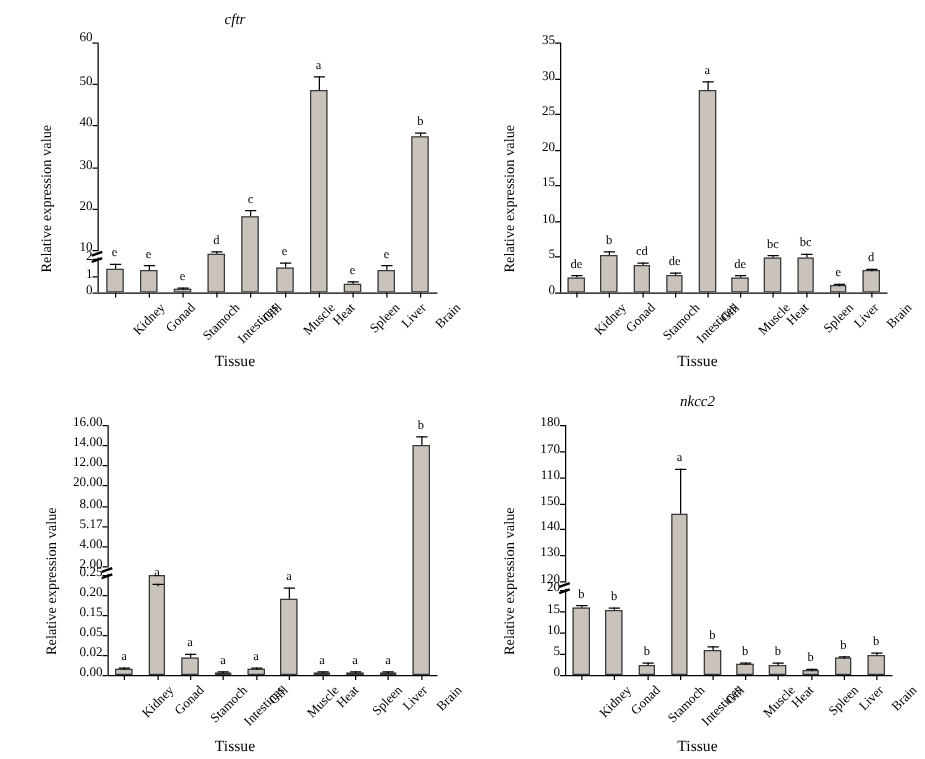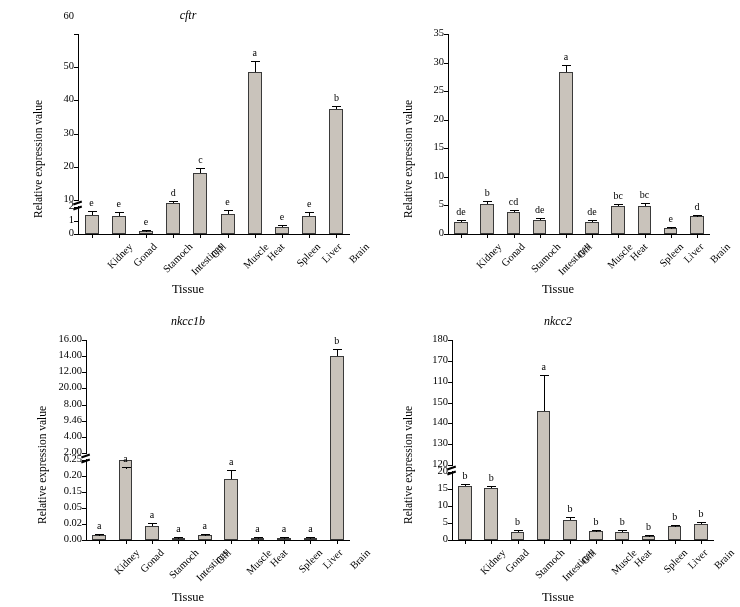--- a/index.html
+++ b/index.html
@@ -98,21 +98,21 @@
       <div class="ticklabel" style="left: 24px; top: 187px; width: 42px;">10</div>
       <div class="tick" style="left: 66px; top: 161px;"></div>
       <div class="ticklabel" style="left: 24px; top: 153.8px; width: 42px;">20</div>
       <div class="tick" style="left: 66px; top: 128px;"></div>
       <div class="ticklabel" style="left: 24px; top: 120.6px; width: 42px;">30</div>
       <div class="tick" style="left: 66px; top: 94px;"></div>
       <div class="ticklabel" style="left: 24px; top: 87.4px; width: 42px;">40</div>
       <div class="tick" style="left: 66px; top: 61px;"></div>
       <div class="ticklabel" style="left: 24px; top: 54.2px; width: 42px;">50</div>
       <div class="tick" style="left: 66px; top: 28px;"></div>
-      <div class="ticklabel" style="left: 24px; top: 4px; width: 42px;">60</div>
+      <div class="ticklabel" style="left: 24px; top: 19px; width: 42px;">60</div>
       <div class="bar" style="left: 76.528px; top: 209.1px; width: 14.144px; height: 18.9px;"></div>
       <div class="errbar" style="left: 83.6px; top: 205.05px; height: 4.05px;"></div>
       <div class="errcap" style="left: 79.6px; top: 205.05px; width: 9px;"></div>
       <div class="sigl" style="left: 69.6px; top: 191.05px; width: 28px;">e</div>
       <div class="tick" style="left: 83.6px; top: 228px; width: 1px; height: 4px;"></div>
       <div class="xcat" style="left: 87.6px; top: 235px;">Kidney</div>
       <div class="bar" style="left: 103.728px; top: 210.45px; width: 14.144px; height: 17.55px;"></div>
       <div class="errbar" style="left: 110.8px; top: 206.4px; height: 4.05px;"></div>
       <div class="errcap" style="left: 106.8px; top: 206.4px; width: 9px;"></div>
       <div class="sigl" style="left: 96.8px; top: 192.4px; width: 28px;">e</div>
@@ -245,21 +245,20 @@
       <div class="bar" style="left: 312.088px; top: 210.286px; width: 13.624px; height: 17.7143px;"></div>
       <div class="errbar" style="left: 318.9px; top: 208.571px; height: 2px;"></div>
       <div class="errcap" style="left: 314.9px; top: 208.571px; width: 9px;"></div>
       <div class="sigl" style="left: 304.9px; top: 194.571px; width: 28px;">d</div>
       <div class="tick" style="left: 318.9px; top: 228px; width: 1px; height: 4px;"></div>
       <div class="xcat" style="left: 322.9px; top: 235px;">Brain</div>
       <div class="ylabel" style="left: 24px; top: 212px;">Relative expression value</div>
       <div class="xlabel" style="top: 276px; left: 0px;">Tissue</div>
     </div>
     <div class="panel" style="left: 8px; top: 312px; width: 360px; height: 295px;">
-      <div class="ptitle" style="top: 2px;">nkcc1b</div>
       <div class="axisline" style="left: 78px; top: 28px; width: 1.2px; height: 200px;"></div>
       <div class="axisline" style="left: 78px; top: 228px; width: 264px; height: 1.2px;"></div>
       <div class="brkmask" style="left: 77px; top: 142px; width: 4px; height: 5px;"></div>
       <div class="brk" style="left: 73px; top: 142.05px; width: 12px; height: 10px;">
         <i style="left: 0px; top: 1px;"></i>
         <i style="left: 0px; top: 6px;"></i>
       </div>
       <div class="tick" style="left: 74px; top: 228px;"></div>
       <div class="ticklabel" style="left: 32px; top: 221px; width: 42px;">0.00</div>
       <div class="tick" style="left: 74px; top: 212px;"></div>
@@ -270,21 +269,21 @@
       <div class="ticklabel" style="left: 32px; top: 173px; width: 42px;">0.15</div>
       <div class="tick" style="left: 74px; top: 164px;"></div>
       <div class="ticklabel" style="left: 32px; top: 157px; width: 42px;">0.20</div>
       <div class="tick" style="left: 74px; top: 148px;"></div>
       <div class="ticklabel" style="left: 32px; top: 141px; width: 42px;">0.25</div>
       <div class="tick" style="left: 74px; top: 141px;"></div>
       <div class="ticklabel" style="left: 32px; top: 134px; width: 42px;">2.00</div>
       <div class="tick" style="left: 74px; top: 125px;"></div>
       <div class="ticklabel" style="left: 32px; top: 117.857px; width: 42px;">4.00</div>
       <div class="tick" style="left: 74px; top: 109px;"></div>
-      <div class="ticklabel" style="left: 32px; top: 101.714px; width: 42px;">9.46</div>
+      <div class="ticklabel" style="left: 32px; top: 101.714px; width: 42px;">5.17</div>
       <div class="tick" style="left: 74px; top: 93px;"></div>
       <div class="ticklabel" style="left: 32px; top: 85.5714px; width: 42px;">8.00</div>
       <div class="tick" style="left: 74px; top: 76px;"></div>
       <div class="ticklabel" style="left: 32px; top: 69.4286px; width: 42px;">20.00</div>
       <div class="tick" style="left: 74px; top: 60px;"></div>
       <div class="ticklabel" style="left: 32px; top: 53.2857px; width: 42px;">12.00</div>
       <div class="tick" style="left: 74px; top: 44px;"></div>
       <div class="ticklabel" style="left: 32px; top: 37.1429px; width: 42px;">14.00</div>
       <div class="tick" style="left: 74px; top: 28px;"></div>
       <div class="ticklabel" style="left: 32px; top: 21px; width: 42px;">16.00</div>

